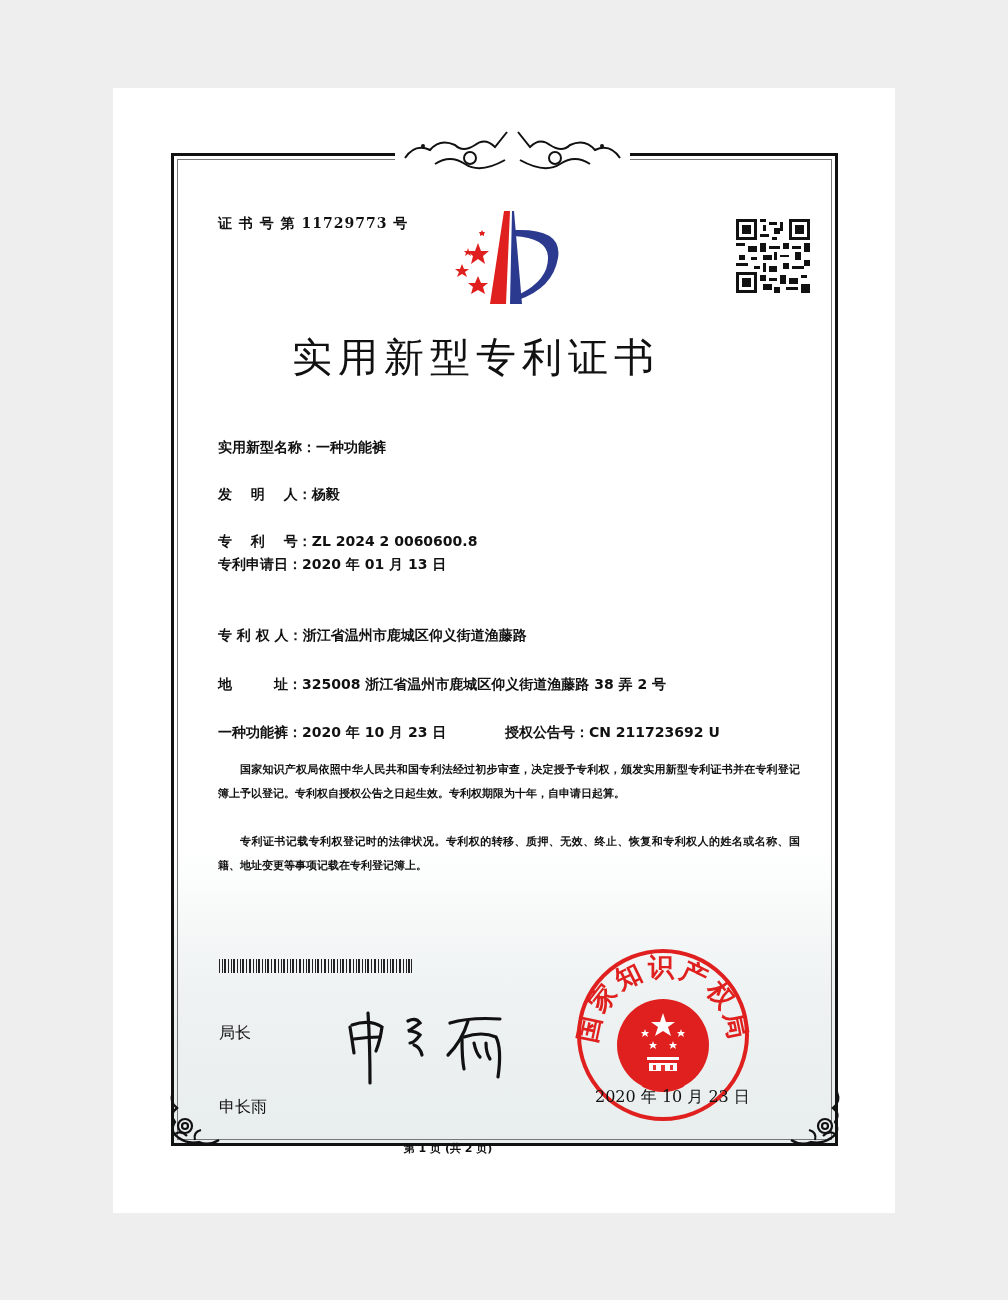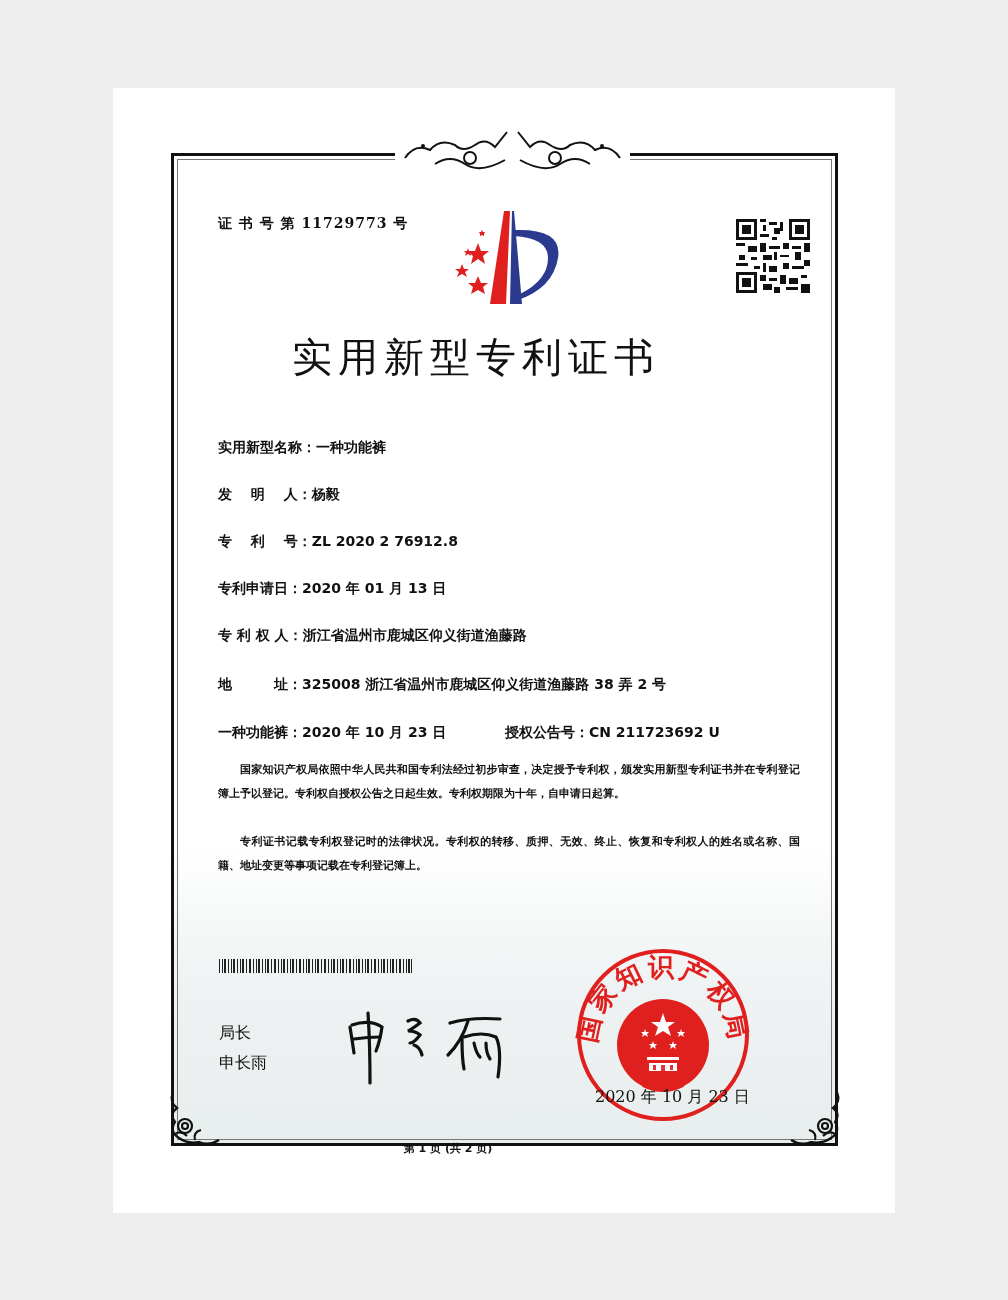--- a/index.html
+++ b/index.html
@@ -189,23 +189,23 @@
 
 <div class="title">实用新型专利证书</div>
 
 <div class="field" style="top:439px">
   <span class="lbl">实用新型名称：</span><span class="val">一种功能裤</span>
 </div>
 <div class="field" style="top:486px">
   <span class="lbl">发　 明　 人：</span><span class="val">杨毅</span>
 </div>
 <div class="field" style="top:533px">
-  <span class="lbl">专　 利　 号：</span><span class="val">ZL 2020 2 76912.8</span>
-</div>
-<div class="field" style="top:580px">
+  <span class="lbl">专　 利　 号：</span><span class="val">ZL 2024 2 0060600.8</span>
+</div>
+<div class="field" style="top:556px">
   <span class="lbl">专利申请日：</span><span class="val">2020 年 01 月 13 日</span>
 </div>
 <div class="field" style="top:627px">
   <span class="lbl">专 利 权 人：</span><span class="val">浙江省温州市鹿城区仰义街道渔藤路</span>
 </div>
 <div class="field" style="top:676px">
   <span class="lbl">地　　　址：</span><span class="val">325008 浙江省温州市鹿城区仰义街道渔藤路 38 弄 2 号</span>
 </div>
 <div class="field" style="top:724px">
   <span class="lbl">一种功能裤：</span><span class="val">2020 年 10 月 23 日</span>
@@ -279,21 +279,21 @@
       <rect x="177" width="1" height="14"></rect>
       <rect x="180" width="2" height="14"></rect>
       <rect x="184" width="1" height="14"></rect>
     <rect x="187" width="1" height="14"></rect>
       <rect x="189" width="2" height="14"></rect>
       <rect x="192" width="1" height="14"></rect>
   </g>
 </svg>
 
 <div class="director" style="top:1023px">局长</div>
-<div class="director" style="top:1053px">申长雨</div>
+<div class="director" style="top:1097px">申长雨</div>
 
 <svg class="signature" viewBox="0 0 180 85">
   <g fill="none" stroke="#111" stroke-width="3.2" stroke-linecap="round">
     <path d="M10 22 q2 12 4 26"></path>
     <path d="M12 20 q18 -6 30 2 q-2 14 -6 24"></path>
     <path d="M14 34 q14 -2 26 -2"></path>
     <path d="M28 8 q2 30 2 70"></path>
     <path d="M68 16 q8 -4 12 2 q-8 6 -12 8 q8 0 12 4 q-6 8 -10 8"></path>
     <path d="M74 40 q6 2 8 10"></path>
     <path d="M110 18 q20 -6 50 -4"></path>

